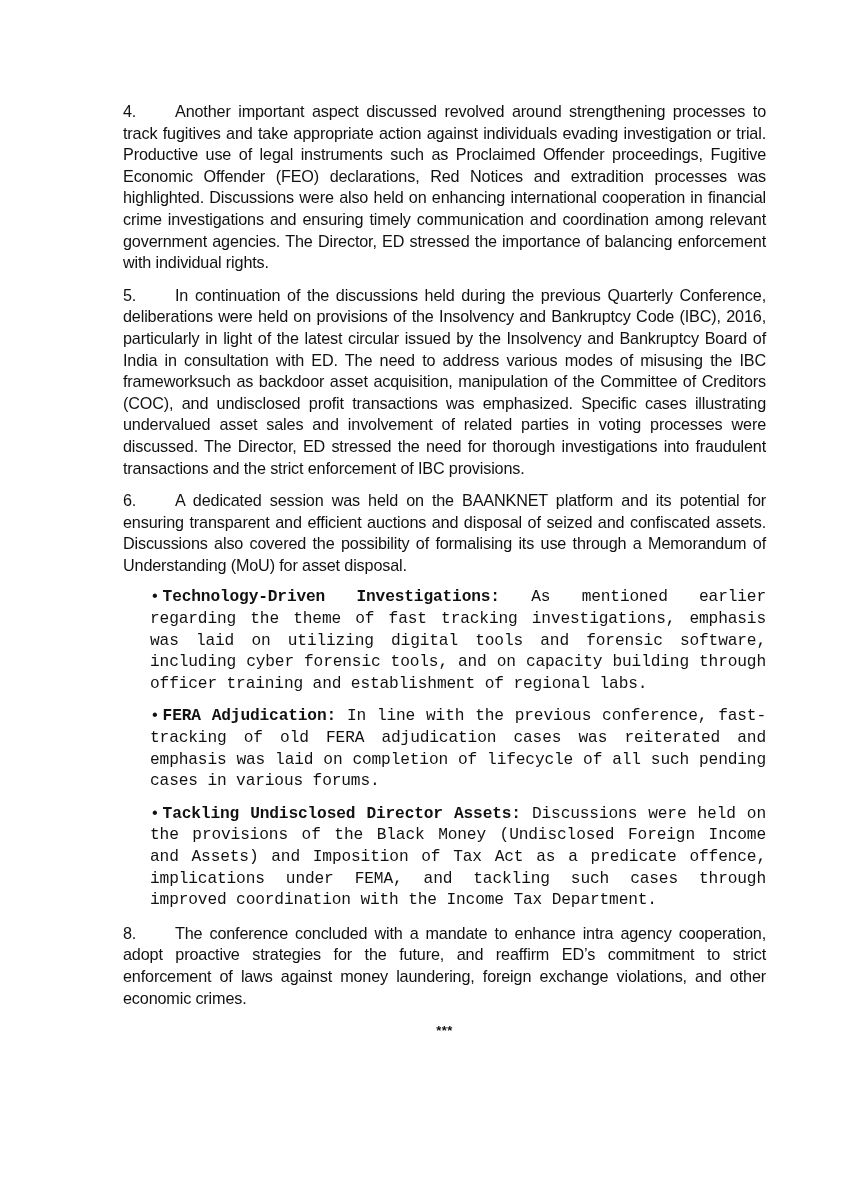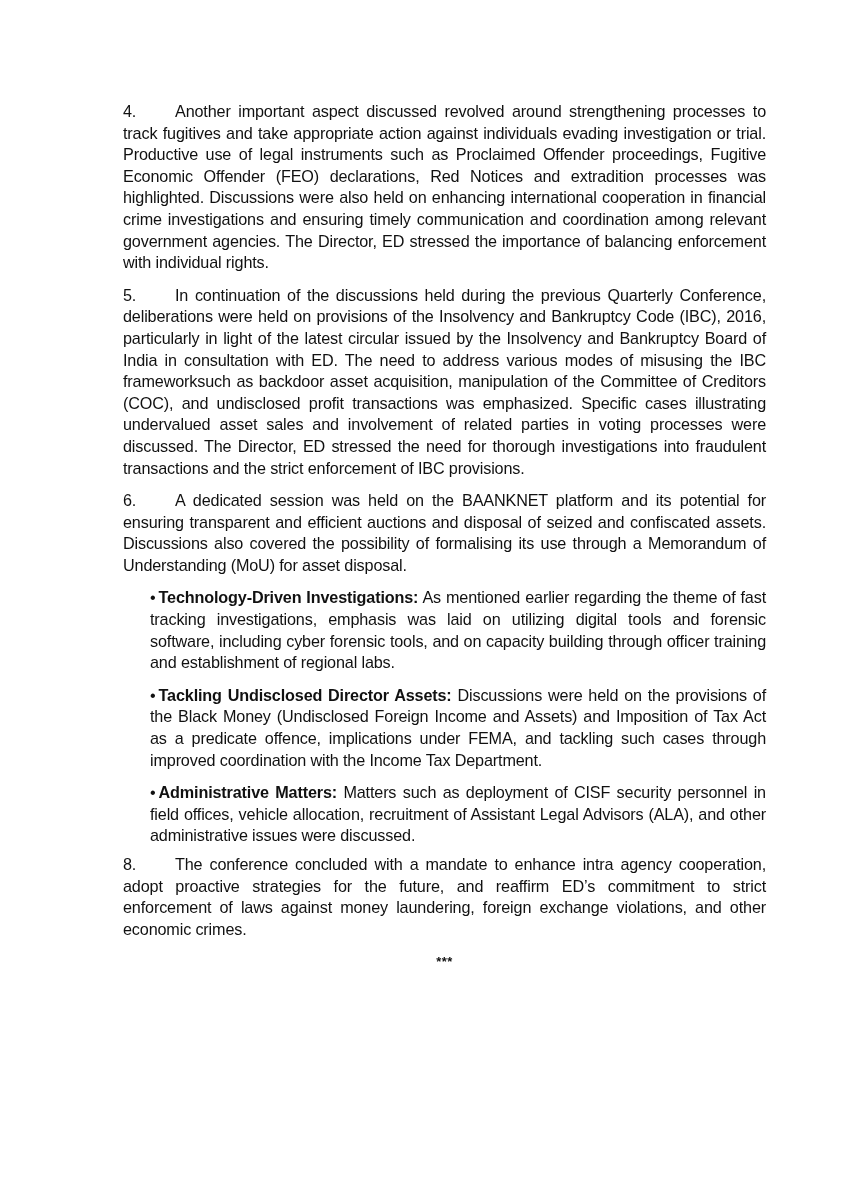--- a/index.html
+++ b/index.html
@@ -30,20 +30,21 @@
       margin: 0 0 11px 0;
     }
     .num {
       display: inline-block;
       width: 52px;
     }
     .bullets {
       margin: 0;
       padding: 0;
       list-style: none;
+      font-family: Liberation Mono, monospace;
     }
     .bullet {
       text-align: justify;
       margin: 0 0 11px 27px;
     }
     .bullet .dot {
       margin-right: 3px;
     }
     .bullet b {
       font-weight: bold;
@@ -64,23 +65,23 @@
   <p class="para"><span class="num">4.</span><span>Another important aspect discussed revolved around strengthening processes to track fugitives and take appropriate action against individuals evading investigation or trial. Productive use of legal instruments such as Proclaimed Offender proceedings, Fugitive Economic Offender (FEO) declarations, Red Notices and extradition processes was highlighted. Discussions were also held on enhancing international cooperation in financial crime investigations and ensuring timely communication and coordination among relevant government agencies. The Director, ED stressed the importance of balancing enforcement with individual rights.</span></p>
 
   <p class="para"><span class="num">5.</span><span>In continuation of the discussions held during the previous Quarterly Conference, deliberations were held on provisions of the Insolvency and Bankruptcy Code (IBC), 2016, particularly in light of the latest circular issued by the Insolvency and Bankruptcy Board of India in consultation with ED. The need to address various modes of misusing the IBC frameworksuch as backdoor asset acquisition, manipulation of the Committee of Creditors (COC), and undisclosed profit transactions was emphasized. Specific cases illustrating undervalued asset sales and involvement of related parties in voting processes were discussed. The Director, ED stressed the need for thorough investigations into fraudulent transactions and the strict enforcement of IBC provisions.</span></p>
 
   <p class="para"><span class="num">6.</span><span>A dedicated session was held on the BAANKNET platform and its potential for ensuring transparent and efficient auctions and disposal of seized and confiscated assets. Discussions also covered the possibility of formalising its use through a Memorandum of Understanding (MoU) for asset disposal.</span></p>
 
 
   <ul class="bullets">
     <li class="bullet"><span class="dot">•</span><b>Technology-Driven Investigations:</b> <span>As mentioned earlier regarding the theme of fast tracking investigations, emphasis was laid on utilizing digital tools and forensic software, including cyber forensic tools, and on capacity building through officer training and establishment of regional labs.</span></li>
 
+    <li class="bullet"><span class="dot">•</span><b>FERA Adjudication:</b> <span>In line with the previous conference, fast-tracking of old FERA adjudication cases was reiterated and emphasis was laid on completion of lifecycle of all such pending cases in various forums.</span></li>
 
     <li class="bullet"><span class="dot">•</span><b>Tackling Undisclosed Director Assets:</b> <span>Discussions were held on the provisions of the Black Money (Undisclosed Foreign Income and Assets) and Imposition of Tax Act as a predicate offence, implications under FEMA, and tackling such cases through improved coordination with the Income Tax Department.</span></li>
 
-    <li class="bullet" style="margin-bottom:7px;"><span class="dot">•</span><b>Administrative Matters:</b> <span>Matters such as deployment of CISF security personnel in field offices, vehicle allocation, recruitment of Assistant Legal Advisors (ALA), and other administrative issues were discussed.</span></li>
   </ul>
 
   <p class="para"><span class="num">8.</span><span>The conference concluded with a mandate to enhance intra agency cooperation, adopt proactive strategies for the future, and reaffirm ED’s commitment to strict enforcement of laws against money laundering, foreign exchange violations, and other economic crimes.</span></p>
 
   <div class="end-mark">***</div>
 
 </div>
 
 </body></html>

